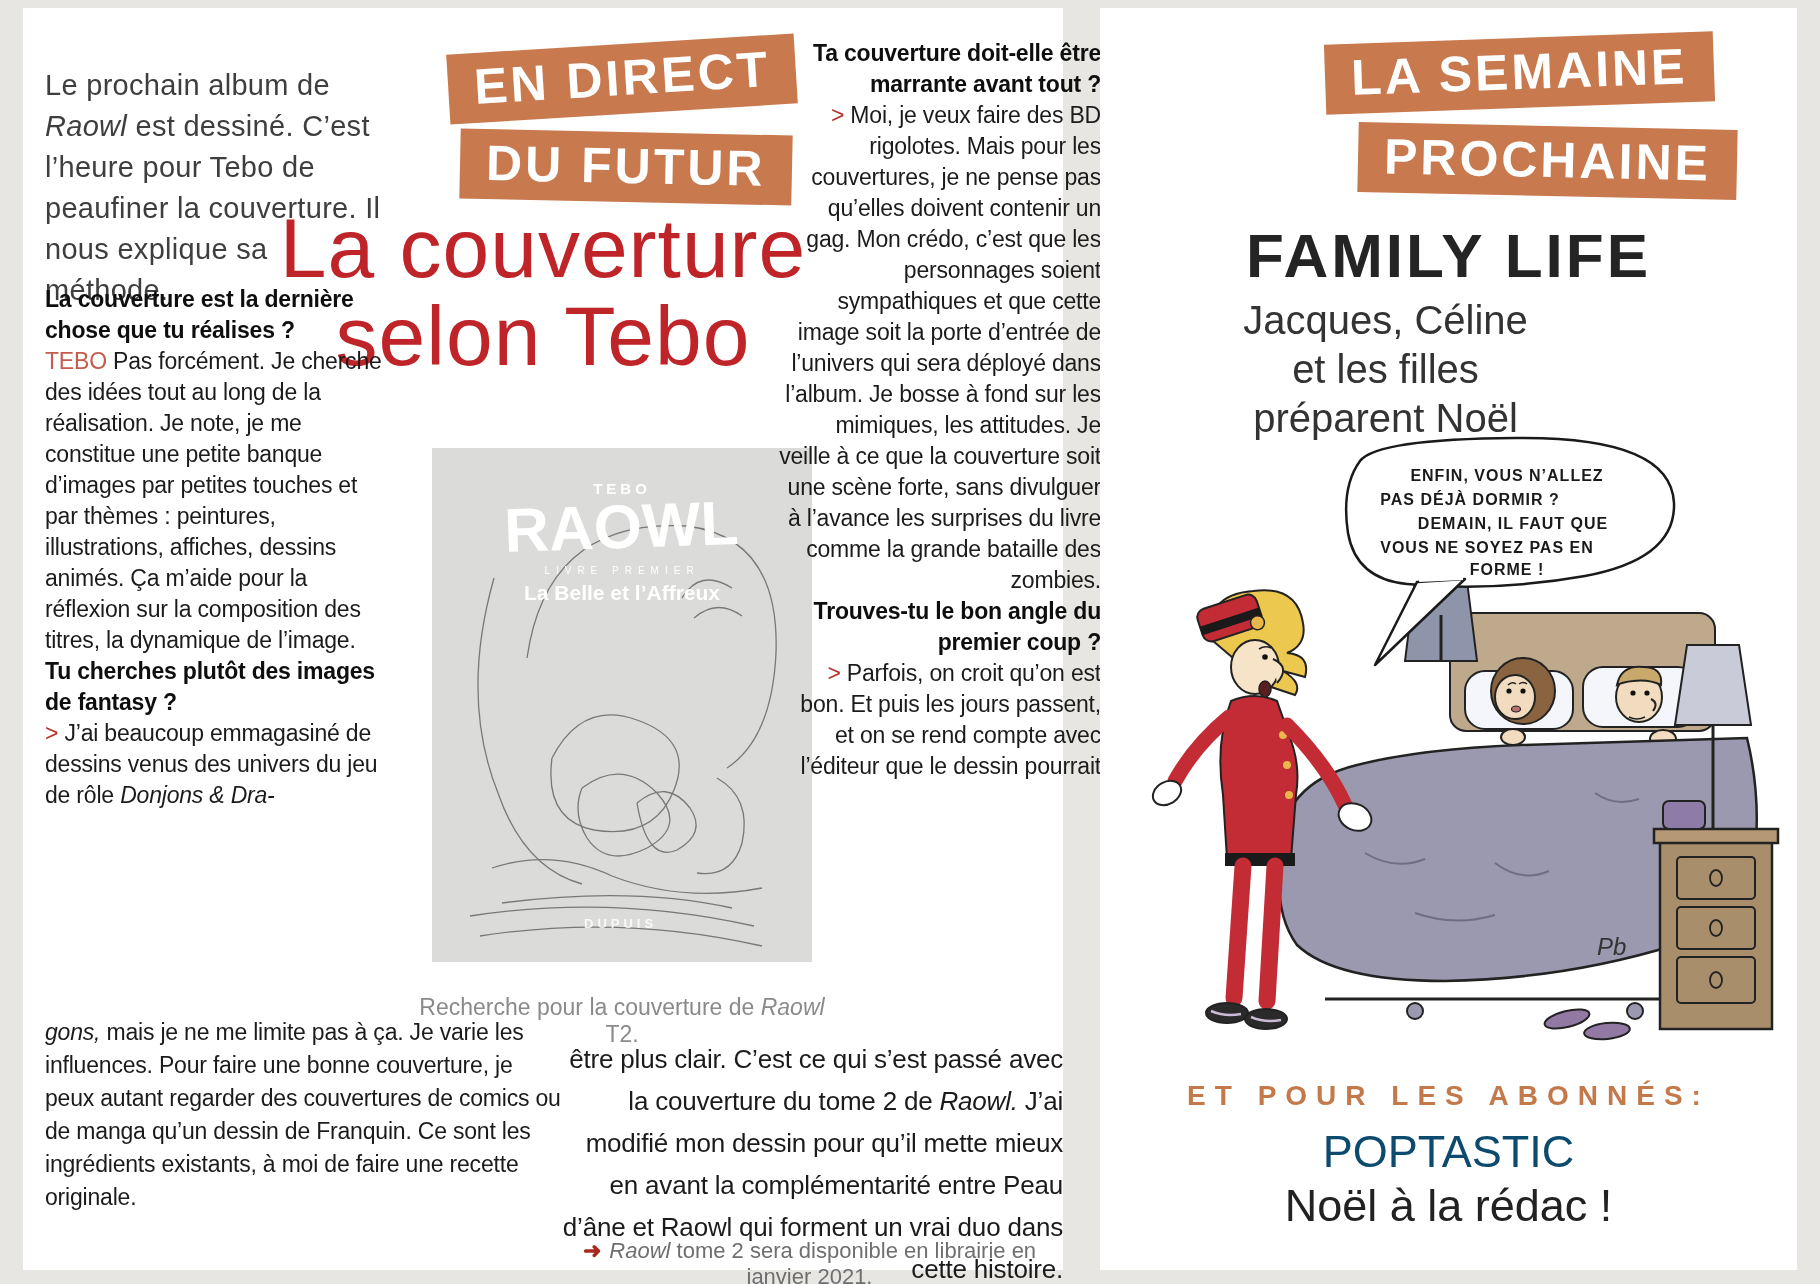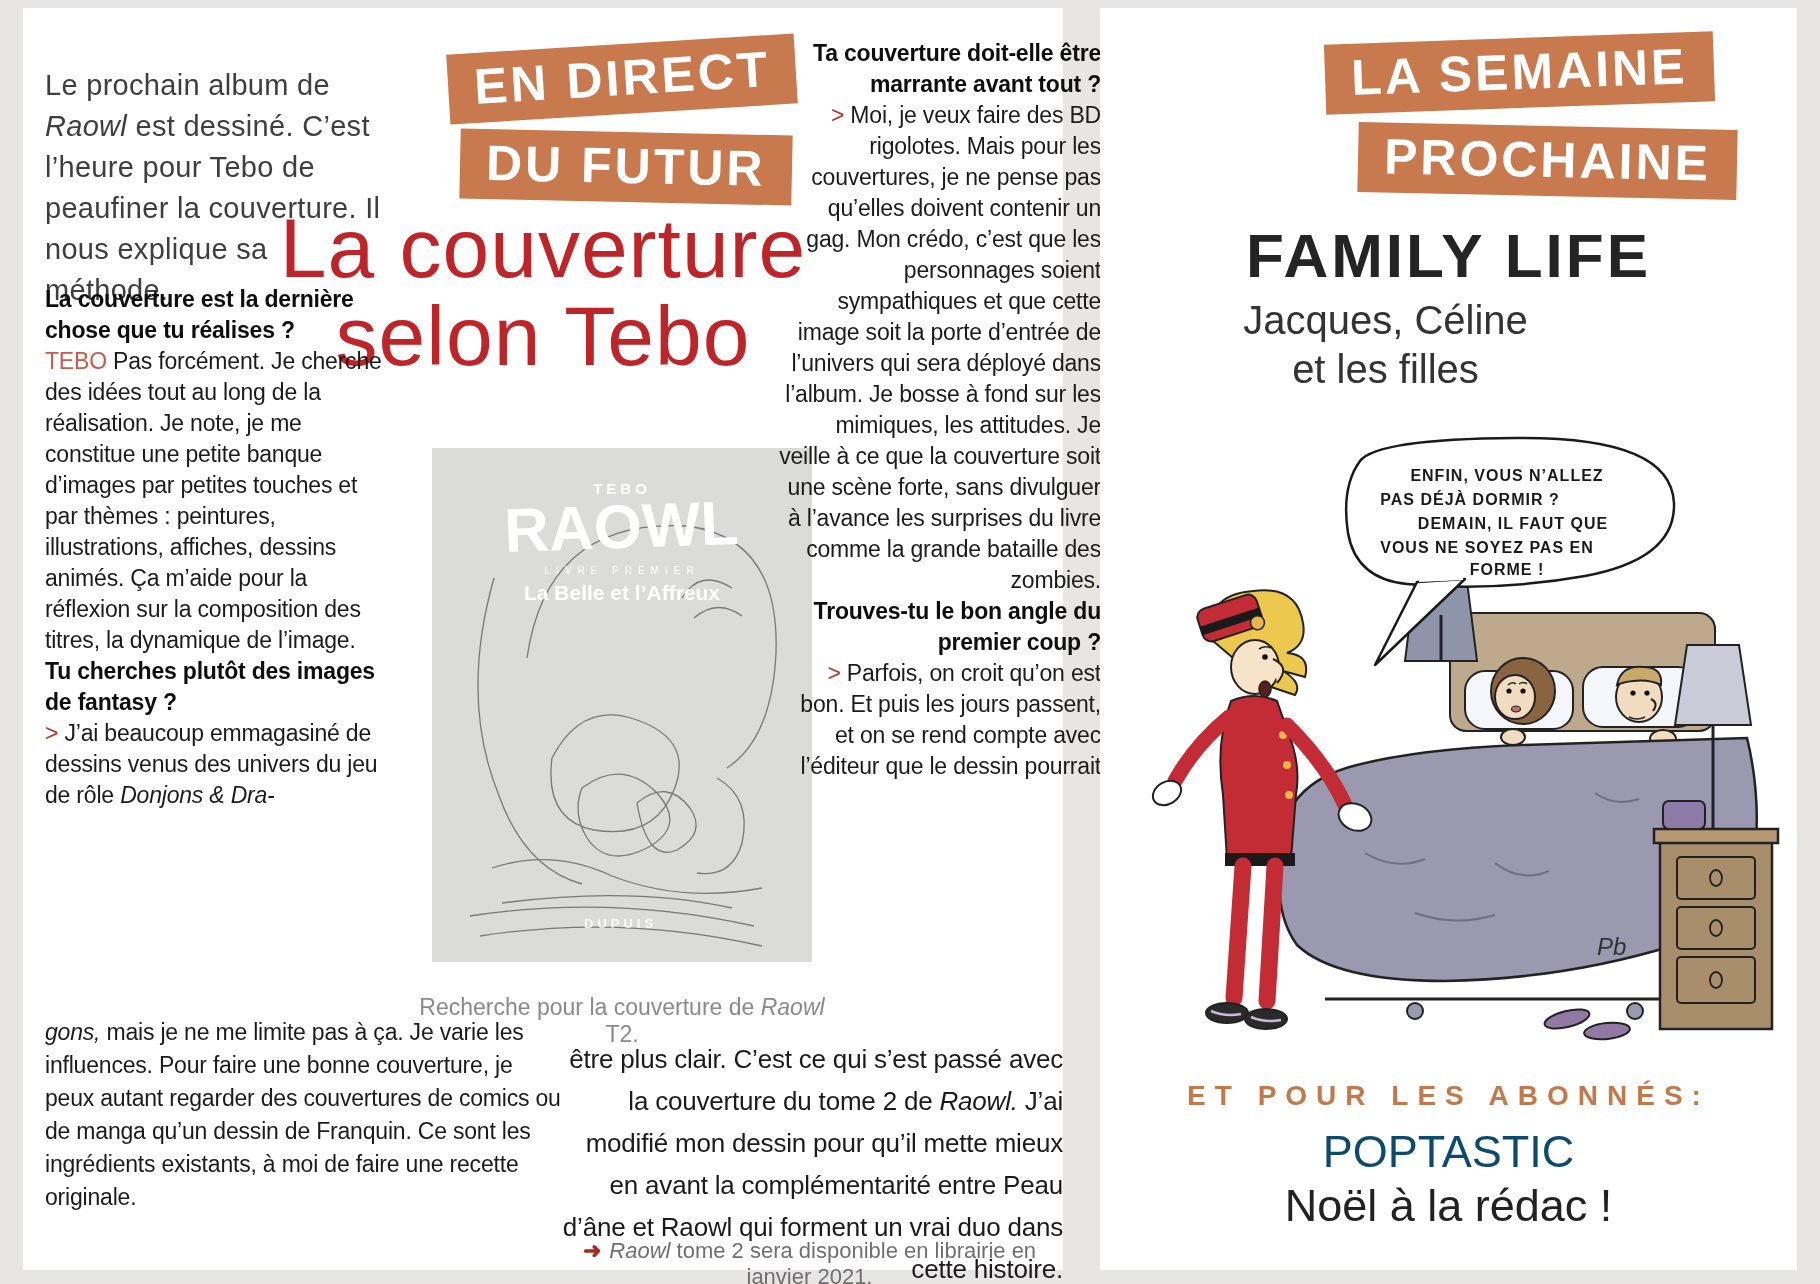--- a/index.html
+++ b/index.html
@@ -110,20 +110,21 @@
 <div class="page" id="page-right">
 
   <div class="abs banner bn1R">LA SEMAINE</div>
   <div class="abs banner bn2R">PROCHAINE</div>
 
   <div class="abs family">FAMILY LIFE</div>
 
   <div class="abs subtitle">
     <div>Jacques, Céline</div>
     <div>et les filles</div>
+    <div>préparent Noël</div>
   </div>
 
   <svg class="abs cartoon" viewBox="0 0 670 612" width="670" height="612">
 
     <rect x="335" y="180" width="265" height="118" rx="16" fill="#BFA98C" stroke="#222" stroke-width="2"></rect>
     <rect x="350" y="238" width="108" height="58" rx="20" fill="#F4F6FB" stroke="#222" stroke-width="2"></rect>
     <rect x="468" y="234" width="115" height="60" rx="20" fill="#F4F6FB" stroke="#222" stroke-width="2"></rect>
 
     <g>
       <polygon points="300,148 352,148 362,228 290,228" fill="#8E95AB" stroke="#222" stroke-width="2"></polygon>

